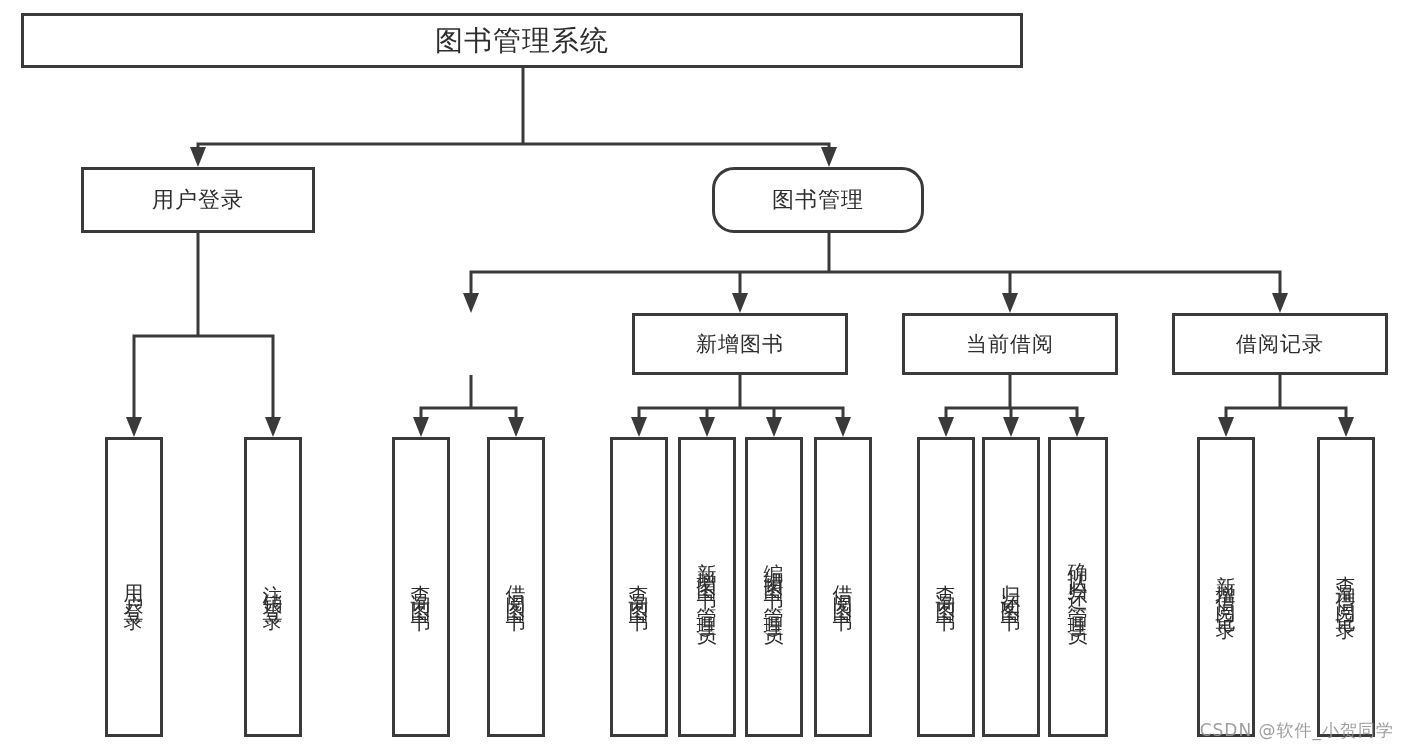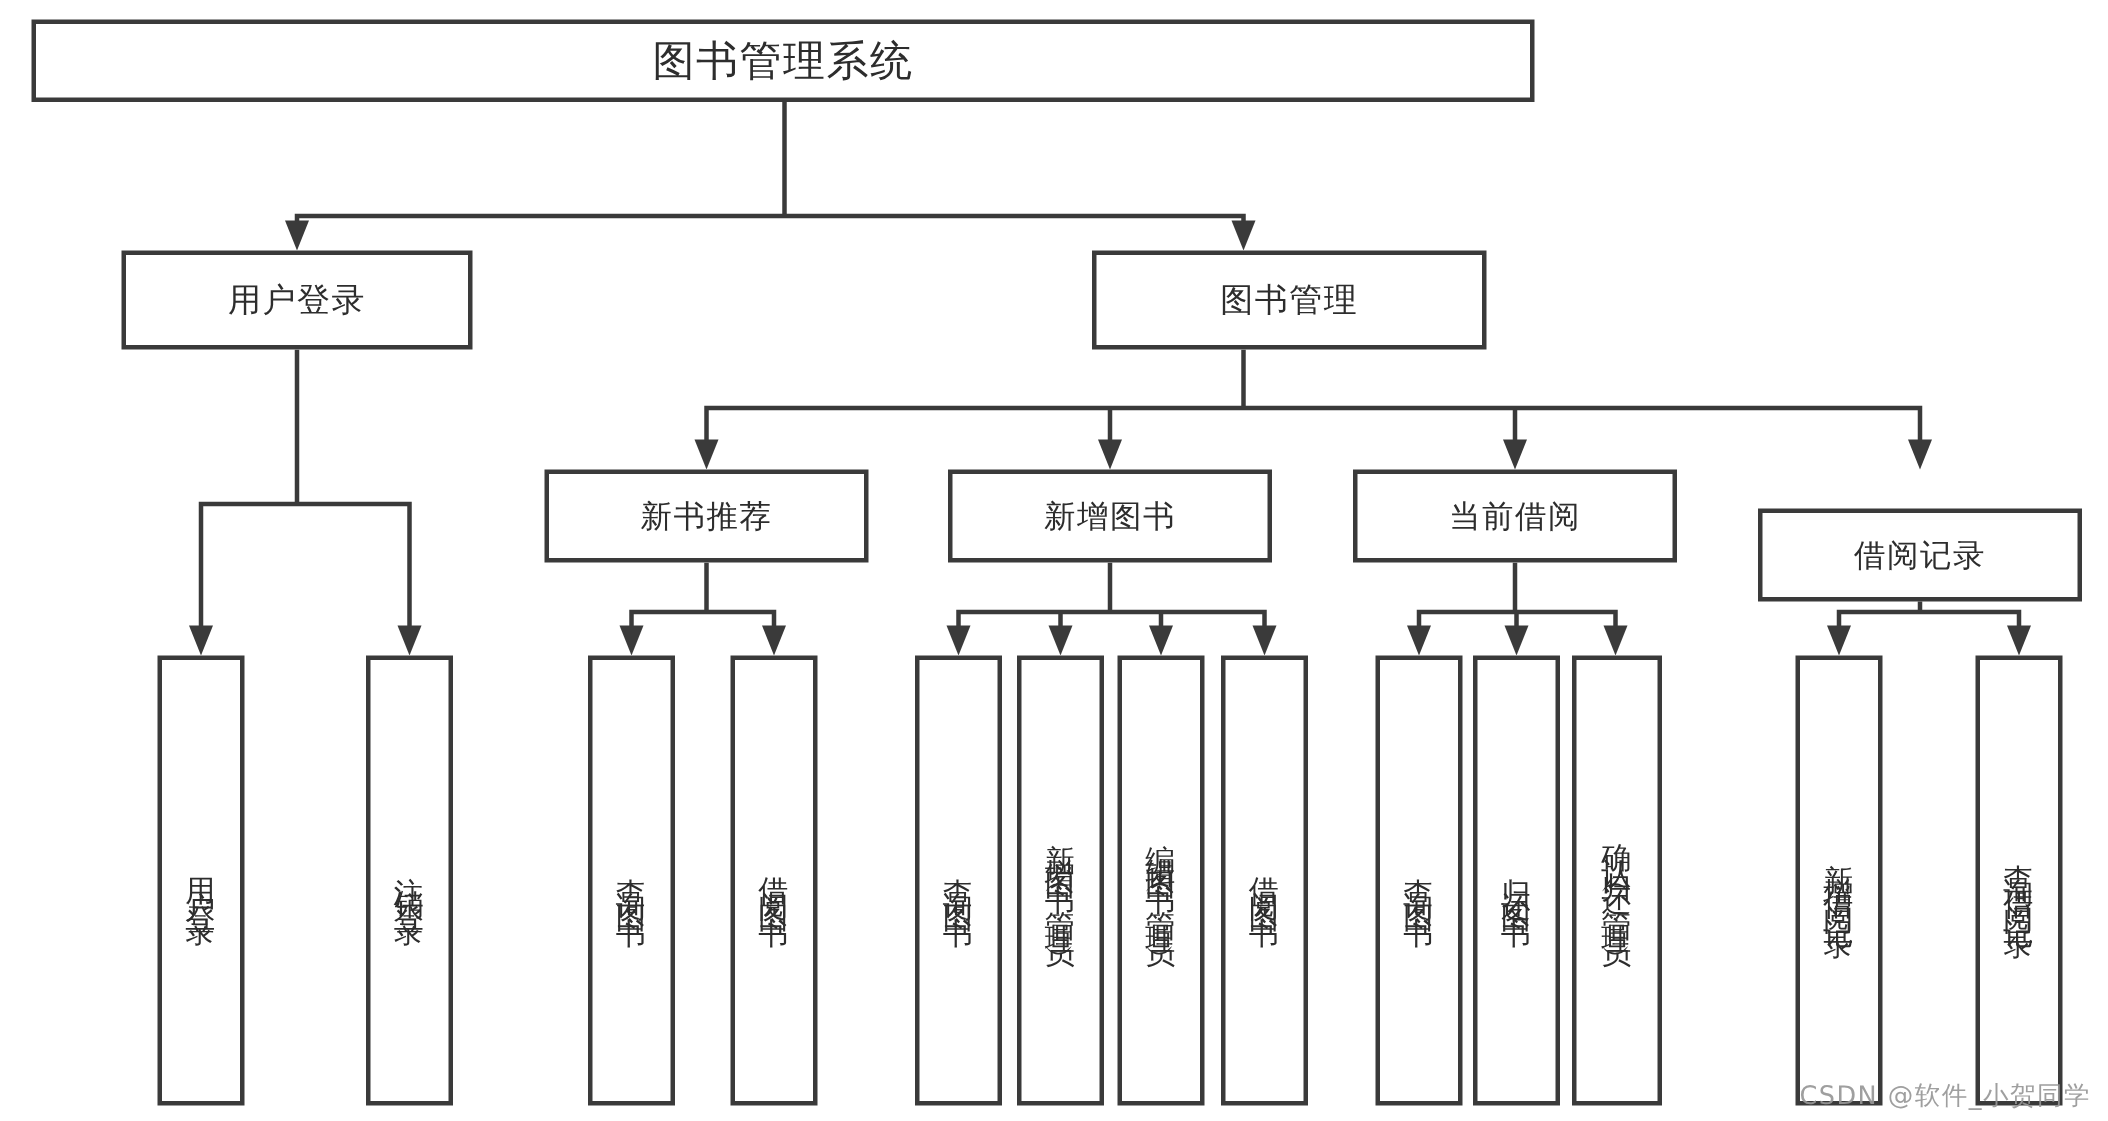--- a/index.html
+++ b/index.html
@@ -49,27 +49,27 @@
   .box .lbl{
     color:var(--text);
     letter-spacing:1px;
     white-space:nowrap;
   }
   .root-box{left:21px;top:13px;width:1002px;height:55px;}
   .root-box .lbl{font-size:28px;}
   .l2-box{height:66px;top:167px;}
   .l2-box .lbl{font-size:22px;}
   .l2-0{left:81px;width:234px;}
-  .l2-1{left:728px;width:263px;}
+  .l2-1{left:712px;width:212px;border-radius:22px;}
   .l3-box{height:62px;top:313px;width:216px;}
   .l3-box .lbl{font-size:21px;}
   .l3-0{left:363px;}
   .l3-1{left:632px;}
   .l3-2{left:902px;text-align:right;}
-  .l3-3{left:1172px;margin-top:26px;}
+  .l3-3{left:1172px;}
   .leaf{
     top:437px;width:58px;height:300px;
     border-width:3px;
   }
   .leaf .lbl{
     writing-mode:vertical-rl;
     font-size:20px;
     line-height:1.1;
     letter-spacing:9px;
     white-space:nowrap;
@@ -135,23 +135,20 @@
     <span class="lbl">图书管理系统</span>
   </div>
 
   <div class="box l2-box l2-0">
     <span class="lbl">用户登录</span>
   </div>
   <div class="box l2-box l2-1">
     <span class="lbl">图书管理</span>
   </div>
 
-  <div class="box l3-box l3-0">
-    <span class="lbl">新书推荐</span>
-  </div>
   <div class="box l3-box l3-1">
     <span class="lbl">新增图书</span>
   </div>
   <div class="box l3-box l3-2">
     <span class="lbl">当前借阅</span>
   </div>
   <div class="box l3-box l3-3">
     <span class="lbl">借阅记录</span>
   </div>
 

